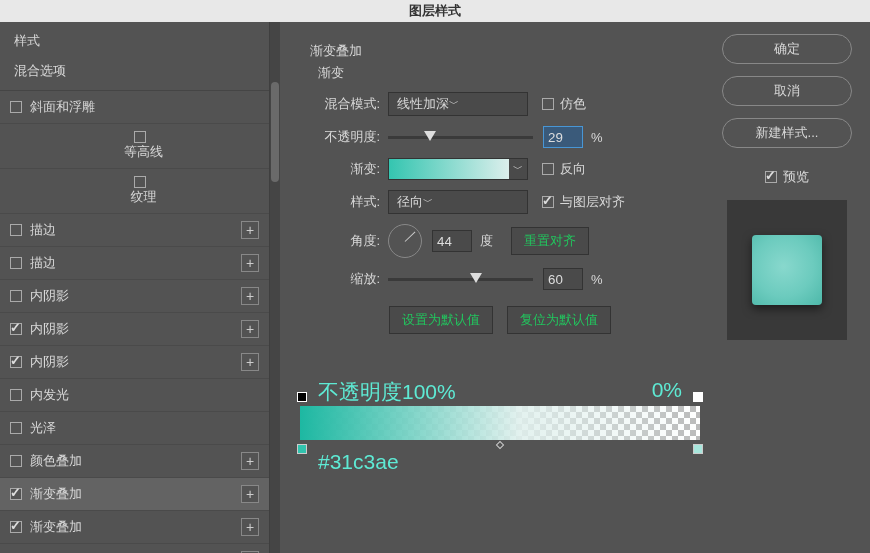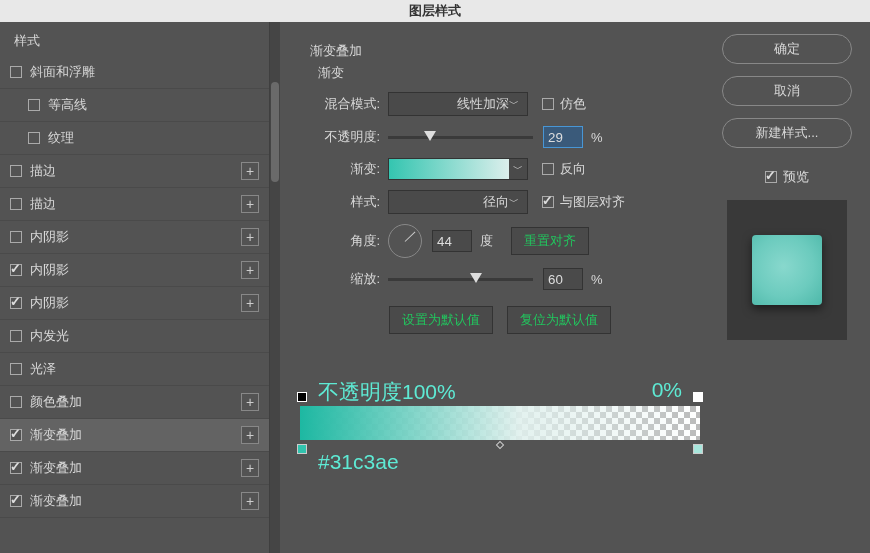--- a/index.html
+++ b/index.html
@@ -8,35 +8,35 @@
     .main { display: flex; height: calc(100% - 22px); }
     
     .sidebar { width: 280px; background: #535353; position: relative; }
     .sidebar-inner { width: 270px; border-right: 1px solid #3f3f3f; height: 100%; }
     .scrollbar { position: absolute; right: 0; top: 0; width: 10px; height: 100%; background: #454545; }
     .scrollbar-thumb { position: absolute; top: 60px; width: 8px; left: 1px; height: 100px; background: #6a6a6a; border-radius: 4px; }
     
     .side-header { padding: 10px 14px 6px; font-size: 13px; }
     .side-header2 { padding: 6px 14px 10px; font-size: 13px; border-bottom: 1px solid #454545; }
     .side-item { display: flex; align-items: center; padding: 7px 10px; border-bottom: 1px solid #4a4a4a; position: relative; }
-    .side-item.indent { padding-left: 28px; }
+    .side-item.indent { padding-left: 28px; flex-direction: column; }
     .side-item.selected { background: #636363; }
     .side-item .cb { width: 12px; height: 12px; border: 1px solid #aaa; margin-right: 8px; flex-shrink: 0; position: relative; background: #535353; }
     .side-item .cb.checked::after { content: "✓"; position: absolute; left: -1px; top: -4px; color: #ddd; font-size: 13px; font-weight: bold; }
     .side-item .add-btn { position: absolute; right: 10px; width: 18px; height: 18px; border: 1px solid #888; display: flex; align-items: center; justify-content: center; background: #535353; }
     .side-item .add-btn::after { content: "+"; color: #ccc; font-size: 14px; line-height: 1; }
     
     .center { flex: 1; background: #535353; padding: 8px 0 0 0; }
     .panel { margin: 0 16px; padding: 12px 14px 22px; }
     .panel-title { margin-bottom: 4px; }
     .panel-sub { margin-bottom: 10px; margin-left: 8px; }
     
     .row { display: flex; align-items: center; margin-bottom: 10px; }
     .row .label { width: 70px; text-align: right; margin-right: 8px; }
-    .select { display: flex; align-items: center; background: #4a4a4a; border: 1px solid #333; height: 24px; padding: 0 8px; width: 140px; justify-content: flex-end; }
+    .select { display: flex; align-items: center; background: #4a4a4a; border: 1px solid #333; height: 24px; padding: 0 8px; width: 140px; justify-content: flex-start; }
     .select .arrow { font-size: 10px; }
     .check-inline { width: 12px; height: 12px; border: 1px solid #aaa; margin-left: 14px; margin-right: 6px; position: relative; flex-shrink: 0; }
     .check-inline.checked::after { content: "✓"; position: absolute; left: -1px; top: -4px; color: #ddd; font-size: 13px; font-weight: bold; }
     
     .slider-track { height: 3px; background: #3a3a3a; width: 145px; position: relative; margin-right: 10px; }
     .slider-thumb { position: absolute; top: -5px; width: 0; height: 0; border-left: 6px solid transparent; border-right: 6px solid transparent; border-top: 10px solid #ddd; }
     .num-input { width: 40px; height: 22px; background: #4a4a4a; border: 1px solid #333; color: #ddd; text-align: left; padding: 0 4px; }
     .num-input.hl { border: 1px solid #4896d5; background: #3a5a7a; }
     .unit { margin-left: 8px; }
     
@@ -70,20 +70,21 @@
     .preview-sq { width: 70px; height: 70px; background: radial-gradient(circle at 45% 45%, #88d8cd 0%, #6ccbbe 55%, #4db8a9 100%); box-shadow: 0 4px 10px rgba(0,0,0,0.5); border-radius: 4px; }
   </style>
 </head>
 <body>
 
 <div class="titlebar">图层样式</div>
 <div class="main">
   <div class="sidebar">
     <div class="sidebar-inner">
       <div class="side-header">样式</div>
+      <div class="side-header2">混合选项</div>
       <div id="side-items">
           <div class="side-item">
             <span class="cb"></span>
             <span>斜面和浮雕</span>
           </div>
           <div class="side-item indent">
             <span class="cb"></span>
             <span>等高线</span>
           </div>
           <div class="side-item indent">

